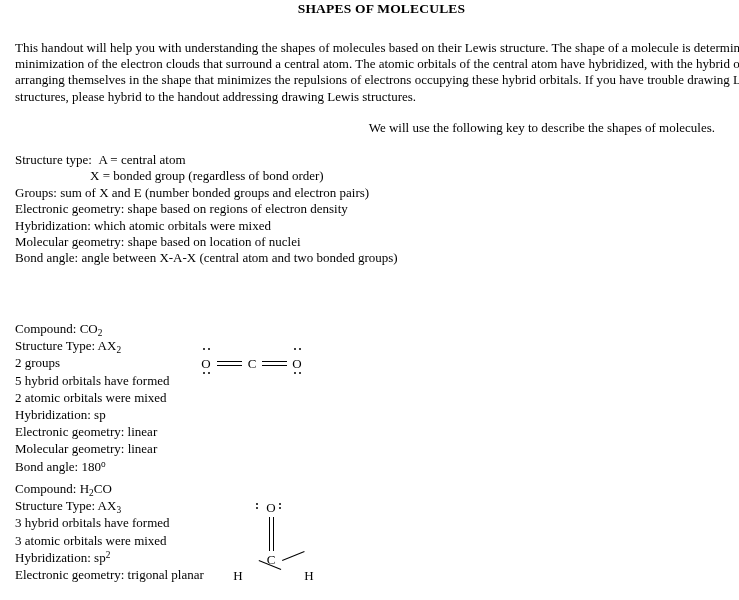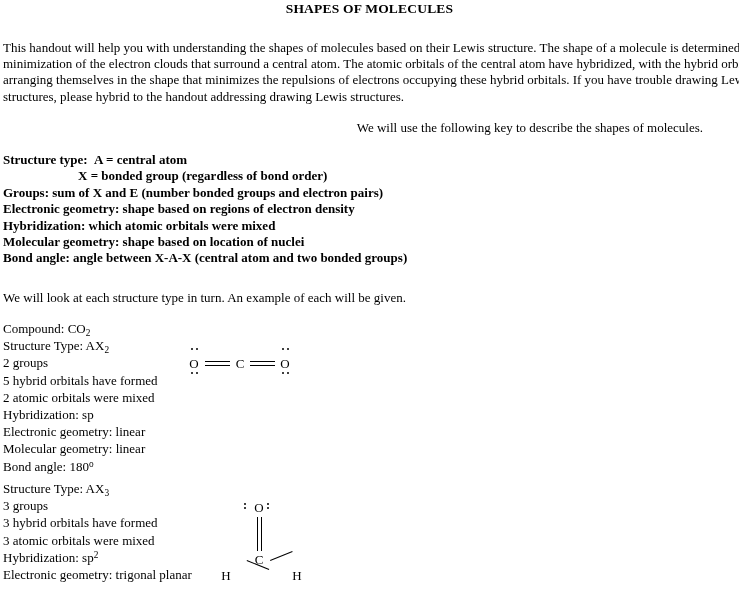--- a/index.html
+++ b/index.html
@@ -15,20 +15,21 @@
     font-family: "Liberation Serif", "DejaVu Serif", serif;
     font-size: 13px;
     line-height: 16px;
     color: #000000;
     position: relative;
   }
   .page {
     position: relative;
     width: 614px;
     height: 600px;
+    margin-left: 12px;
   }
 
   
   .doc-title {
     position: absolute;
     top: 1px;
     left: 0;
     width: 739px;
     text-align: center;
     font-weight: bold;
@@ -62,21 +63,20 @@
   .key-block {
     position: absolute;
     top: 152px;
     left: 3px;
     width: 560px;
   }
   .key-line {
     display: block;
     white-space: nowrap;
     line-height: 16.4px;
-    font-weight: bold;
   }
   .key-line.indent {
     padding-left: 75px;
   }
   .key-lab { }
 
   
   .section {
     position: absolute;
     left: 3px;
@@ -177,21 +177,20 @@
   <div class="key-block">
     <span class="key-line"><span class="key-lab">Structure type:</span>&nbsp;&nbsp;<span>A = central atom</span></span>
     <span class="key-line indent">X = bonded group (regardless of bond order)</span>
     <span class="key-line">Groups: sum of X and E (number bonded groups and electron pairs)</span>
     <span class="key-line">Electronic geometry: shape based on regions of electron density</span>
     <span class="key-line">Hybridization: which atomic orbitals were mixed</span>
     <span class="key-line">Molecular geometry: shape based on location of nuclei</span>
     <span class="key-line">Bond angle: angle between X-A-X (central atom and two bonded groups)</span>
   </div>
 
-  <div class="leadin" id="leadin-turn">We will look at each structure type in turn. An example of each will be given.</div>
 
   <div class="section" id="sec-co2">
     <span class="spec-line"><span>Compound: CO</span><sub>2</sub></span>
     <span class="spec-line"><span>Structure Type:  AX</span><sub>2</sub></span>
     <span class="spec-line">2 groups</span>
     <span class="spec-line">5 hybrid orbitals have formed</span>
     <span class="spec-line">2 atomic orbitals were mixed</span>
     <span class="spec-line"><span>Hybridization:  sp</span></span>
     <span class="spec-line">Electronic geometry:  linear</span>
     <span class="spec-line">Molecular geometry: linear</span>
@@ -211,22 +210,22 @@
 
     <span class="bond-h" style="left:65px; top:13px; width:25px;"></span>
     <span class="bond-h" style="left:65px; top:17px; width:25px;"></span>
 
     <span class="dotpair" style="left:94px; top:0px;"><i></i><i></i></span>
     <span class="atom" style="left:94px; top:9px; width:12px;">O</span>
     <span class="dotpair" style="left:94px; top:24px;"><i></i><i></i></span>
   </div>
 
   <div class="section" id="sec-h2co">
+    <span class="spec-line"><span>Compound: H</span><sub>2</sub><span>CO</span></span>
     <span class="spec-line"><span>Structure Type:  AX</span><sub>3</sub></span>
-    <span class="spec-line">3 groups</span>
     <span class="spec-line">3 hybrid orbitals have formed</span>
     <span class="spec-line">3 atomic orbitals were mixed</span>
     <span class="spec-line"><span>Hybridization:  sp</span><sup>2</sup></span>
     <span class="spec-line">Electronic geometry:  trigonal planar</span>
 
   </div>
 
   <div class="lewis" id="lewis-h2co">
 
     <span class="dotpair vert" style="left:29px; top:2px;">

